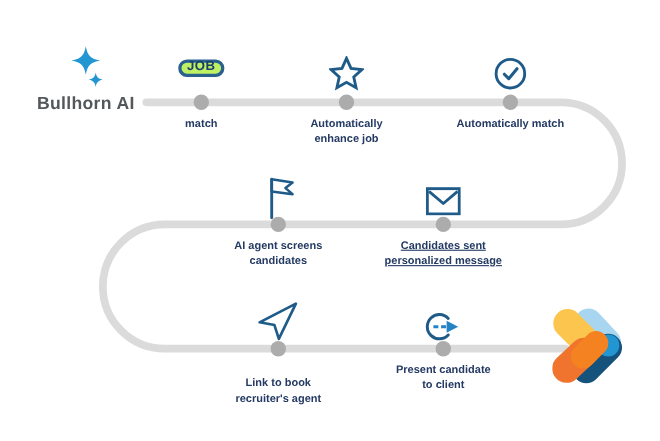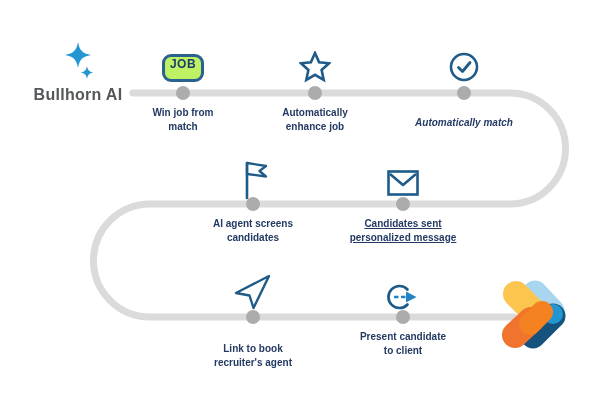--- a/index.html
+++ b/index.html
@@ -17,22 +17,22 @@
   
   .node{position:absolute; width:14px; height:14px; border-radius:50%; background:#ACACAC;}
 
   
   .step-label{position:absolute; width:170px; text-align:center; font-size:10px; line-height:13.5px;
               font-weight:700; color:#243A63;}
 
   .icon{position:absolute;}
 
   
-  .job-badge{position:absolute; left:162px; top:54px; width:42px; height:28px; background:#bef264;
-             border:3px solid #2B618F; border-radius:9px; display:flex; align-items:flex-start; justify-content:center;
+  .job-badge{position:absolute; left:162px; top:54px; width:42px; height:16px; background:#bef264;
+             border:3px solid #2B618F; border-radius:9px; display:flex; align-items:flex-end; justify-content:center;
              box-sizing:border-box;}
   .job-badge span{font-size:12px; font-weight:700; color:#1D3E6B; letter-spacing:0.5px;}
 
   
   .icon-star{left:299px; top:51px;}
   .icon-check{left:449px; top:52px;}
   .icon-flag{left:240px; top:160px;}
   .icon-envelope{left:387px; top:170px;}
   .icon-send{left:233px; top:272px;}
   .icon-present{left:385px; top:283px;}
@@ -40,21 +40,21 @@
   .node-1{left:176px; top:86px;}
   .node-2{left:308px; top:86px;}
   .node-3{left:457px; top:86px;}
   .node-4{left:246px; top:197px;}
   .node-5{left:396px; top:197px;}
   .node-6{left:246px; top:310px;}
   .node-7{left:396px; top:310px;}
 
   .label-1{left:98px;  top:106px;}
   .label-2{left:230px; top:106px;text-align:center;}
-  .label-3{left:379px; top:116px;font-style:italic;}
+  .label-3{left:379px; top:106px;}
   .label-4{left:168px; top:217px;}
   .label-5{left:318px; top:217px;text-decoration:underline;}
   .label-6{left:168px; top:330px;margin-top:12px;}
   .label-7{left:318px; top:330px;}
 
   .bullhorn-logo{position:absolute; left:502px; top:279px;}
 </style>
 </head>
 <body>
 
@@ -70,21 +70,20 @@
       <path fill="#2196D3" d="M31 24 C31.8 28.3 33.2 29.7 37.5 30.5 C33.2 31.3 31.8 32.7 31 37 C30.2 32.7 28.8 31.3 24.5 30.5 C28.8 29.7 30.2 28.3 31 24 Z"></path>
     </svg>
     <div class="brand-name">Bullhorn AI</div>
   </div>
 
   <div class="job-badge">
     <span>JOB</span>
   </div>
   <div class="node node-1"></div>
   <div class="step-label label-1">
-    <div>Win job from</div>
     <div>match</div>
   </div>
 
   <svg class="icon icon-star" width="32" height="32" viewBox="0 0 32 32">
     <path d="M16 2 L20.1 11.2 L30 12.3 L22.6 19 L24.7 28.8 L16 23.8 L7.3 28.8 L9.4 19 L2 12.3 L11.9 11.2 Z" fill="none" stroke="#1F5B89" stroke-width="2.6" stroke-linejoin="miter"></path>
   </svg>
   <div class="node node-2"></div>
   <div class="step-label label-2">
     <div>Automatically</div>
     <div>enhance job</div>

